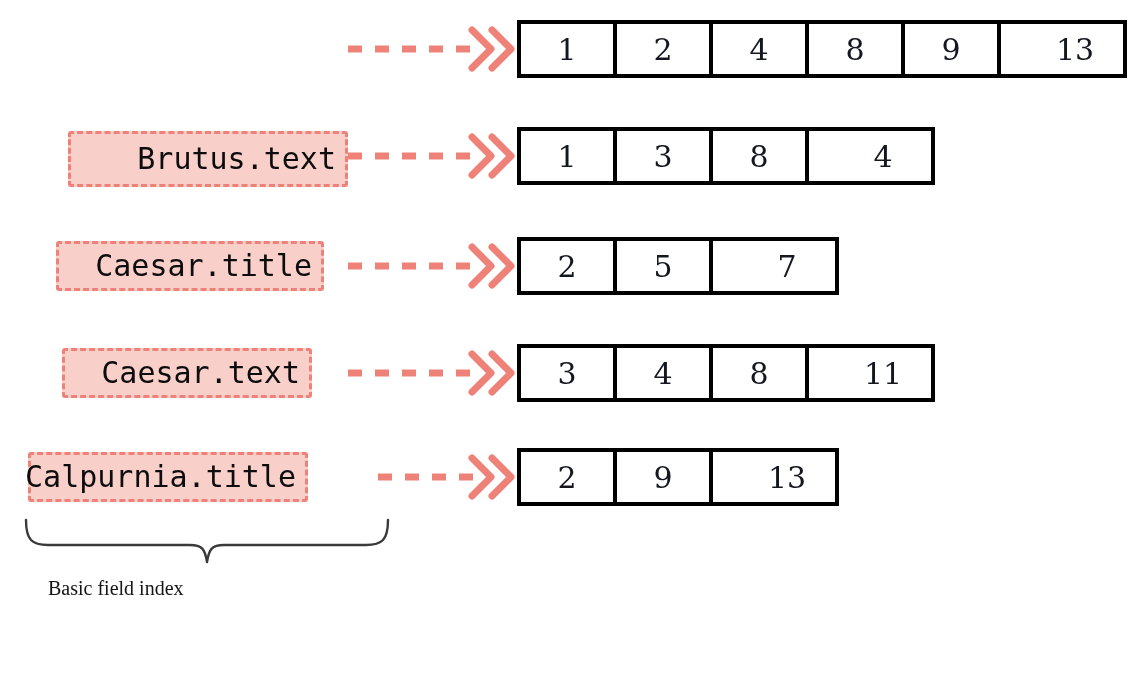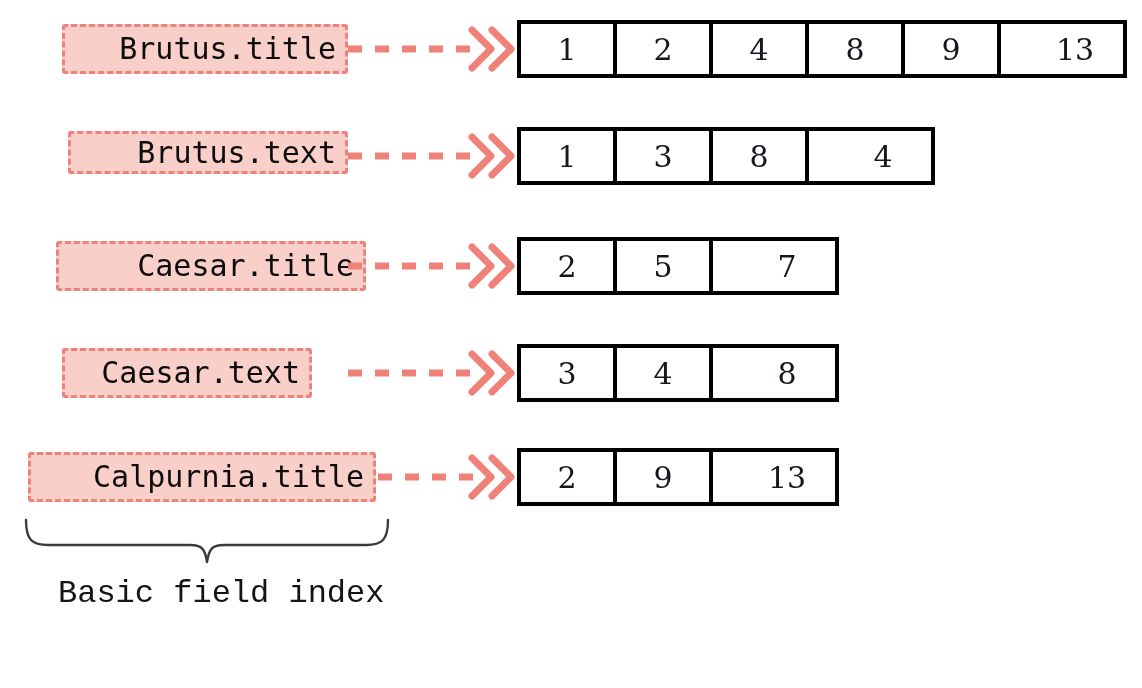--- a/index.html
+++ b/index.html
@@ -79,76 +79,73 @@
     left: 22px;
     top: 518px;
     width: 370px;
     height: 52px;
   }
   #brace svg { display: block; overflow: visible; }
 
   
   .caption-line {
     position: absolute;
-    left: 58px;
-    font-family: Liberation Mono, monospace;
-    font-size: 32px;
+    left: 48px;
+    font-family: Liberation Serif, serif;
+    font-size: 20px;
     color: #141414;
     white-space: nowrap;
     line-height: 1;
   }
   #caption-1 { top: 578px; }
   #caption-2 { top: 625px; }
 </style>
 </head>
 <body>
 
 <div id="diagram">
 
-  <div class="term-box" style="left:62px; top:24px; width:286px; height:50px;">
-    <span>Brutus.title</span>
-  </div>
 
   <div class="arrow-wrap" style="left:348px; top:42px; width:170px;">
     <svg width="170" height="14" viewBox="0 0 170 14">
       <line x1="0" y1="7" x2="126" y2="7" stroke="#ee8279" stroke-width="7" stroke-dasharray="14 13" stroke-linecap="butt"></line>
       <path d="M 124 -12 L 143 7 L 124 26" fill="none" stroke="#ee8279" stroke-width="7" stroke-linecap="round" stroke-linejoin="round"></path>
       <path d="M 144 -12 L 163 7 L 144 26" fill="none" stroke="#ee8279" stroke-width="7" stroke-linecap="round" stroke-linejoin="round"></path>
     </svg>
   </div>
 
   <div class="postings" style="left:517px; top:20px;">
     <div class="cell">1</div>
     <div class="cell">2</div>
     <div class="cell">4</div>
     <div class="cell">8</div>
     <div class="cell">9</div>
     <div class="cell">13</div>
   </div>
 
-  <div class="term-box" style="left:68px; top:131px; width:280px; height:43px;">
+  <div class="term-box" style="left:68px; top:131px; width:280px; height:56px;">
     <span>Brutus.text</span>
   </div>
 
   <div class="arrow-wrap" style="left:348px; top:149px; width:170px;">
     <svg width="170" height="14" viewBox="0 0 170 14">
       <line x1="0" y1="7" x2="126" y2="7" stroke="#ee8279" stroke-width="7" stroke-dasharray="14 13" stroke-linecap="butt"></line>
       <path d="M 124 -12 L 143 7 L 124 26" fill="none" stroke="#ee8279" stroke-width="7" stroke-linecap="round" stroke-linejoin="round"></path>
       <path d="M 144 -12 L 163 7 L 144 26" fill="none" stroke="#ee8279" stroke-width="7" stroke-linecap="round" stroke-linejoin="round"></path>
     </svg>
   </div>
 
   <div class="postings" style="left:517px; top:127px;">
     <div class="cell">1</div>
     <div class="cell">3</div>
     <div class="cell">8</div>
     <div class="cell">4</div>
   </div>
 
-  <div class="term-box" style="left:56px; top:241px; width:310px; height:50px;">
+  <div class="term-box" style="left:56px; top:241px; width:268px; height:50px;">
     <span>Caesar.title</span>
   </div>
 
   <div class="arrow-wrap" style="left:348px; top:259px; width:170px;">
     <svg width="170" height="14" viewBox="0 0 170 14">
       <line x1="0" y1="7" x2="126" y2="7" stroke="#ee8279" stroke-width="7" stroke-dasharray="14 13" stroke-linecap="butt"></line>
       <path d="M 124 -12 L 143 7 L 124 26" fill="none" stroke="#ee8279" stroke-width="7" stroke-linecap="round" stroke-linejoin="round"></path>
       <path d="M 144 -12 L 163 7 L 144 26" fill="none" stroke="#ee8279" stroke-width="7" stroke-linecap="round" stroke-linejoin="round"></path>
     </svg>
   </div>
@@ -168,23 +165,24 @@
       <line x1="0" y1="7" x2="126" y2="7" stroke="#ee8279" stroke-width="7" stroke-dasharray="14 13" stroke-linecap="butt"></line>
       <path d="M 124 -12 L 143 7 L 124 26" fill="none" stroke="#ee8279" stroke-width="7" stroke-linecap="round" stroke-linejoin="round"></path>
       <path d="M 144 -12 L 163 7 L 144 26" fill="none" stroke="#ee8279" stroke-width="7" stroke-linecap="round" stroke-linejoin="round"></path>
     </svg>
   </div>
 
   <div class="postings" style="left:517px; top:344px;">
     <div class="cell">3</div>
     <div class="cell">4</div>
     <div class="cell">8</div>
-  </div>
-
-  <div class="term-box" style="left:28px; top:452px; width:348px; height:50px;">
+    <div class="cell">11</div>
+  </div>
+
+  <div class="term-box" style="left:28px; top:452px; width:280px; height:50px;">
     <span>Calpurnia.title</span>
   </div>
 
   <div class="arrow-wrap" style="left:378px; top:470px; width:140px;">
     <svg width="140" height="14" viewBox="0 0 140 14">
       <line x1="0" y1="7" x2="96" y2="7" stroke="#ee8279" stroke-width="7" stroke-dasharray="14 13" stroke-linecap="butt"></line>
       <path d="M 94 -12 L 113 7 L 94 26" fill="none" stroke="#ee8279" stroke-width="7" stroke-linecap="round" stroke-linejoin="round"></path>
       <path d="M 114 -12 L 133 7 L 114 26" fill="none" stroke="#ee8279" stroke-width="7" stroke-linecap="round" stroke-linejoin="round"></path>
     </svg>
   </div>

